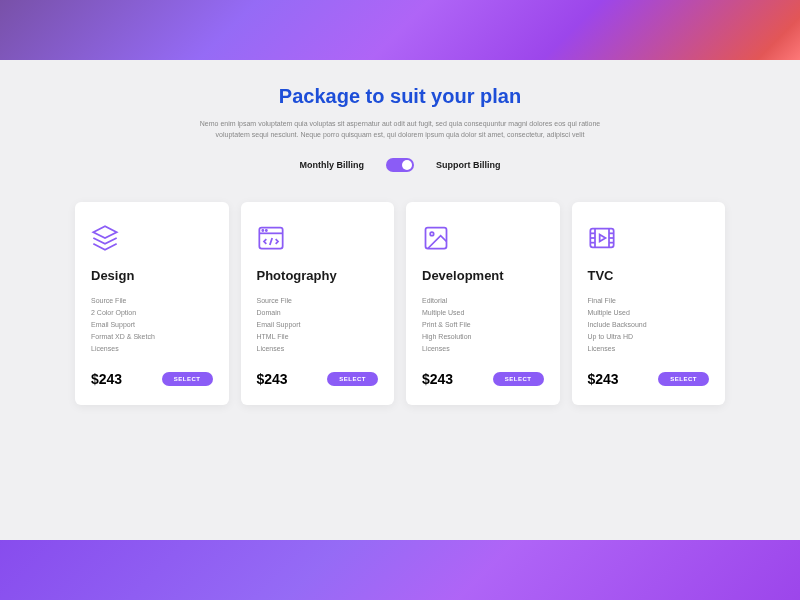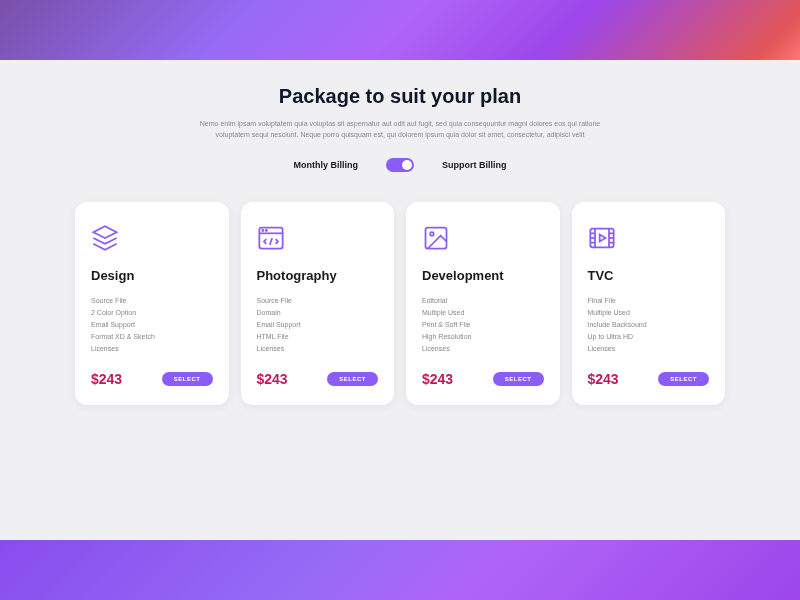--- a/index.html
+++ b/index.html
@@ -1,34 +1,34 @@
 <!DOCTYPE html>
 <html><head>
 <meta charset="utf-8">
 <style>
 *{margin:0;padding:0;box-sizing:border-box;}
 body{font-family:-apple-system,BlinkMacSystemFont,'Segoe UI',Arial,sans-serif;background:#f0f0f2;width:800px;height:600px;overflow:hidden;position:relative;}
 .bg-top{position:absolute;top:0;left:0;right:0;height:60px;background:linear-gradient(135deg,#6b3fa0 0%,#8b5cf6 30%,#a855f7 50%,#9333ea 70%,#e14545 95%,#ff6b6b 100%);opacity:0.9;}
 .bg-bottom{position:absolute;bottom:0;left:0;right:0;height:60px;background:linear-gradient(135deg,#7c3aed 0%,#8b5cf6 40%,#a855f7 60%,#9333ea 100%);opacity:0.9;}
 .container{position:relative;padding:85px 50px 0;text-align:center;}
-.title{font-size:20px;font-weight:700;color:#0f172a;margin-bottom:10px;}
+.title{font-size:20px;font-weight:700;color:#1d4ed8;margin-bottom:10px;}
 .subtitle{font-size:7px;color:#888;line-height:1.6;max-width:420px;margin:0 auto 18px;}
-.toggle-row{display:flex;align-items:center;justify-content:center;gap:28px;margin-bottom:30px;}
+.toggle-row{display:flex;align-items:center;justify-content:center;gap:22px;margin-bottom:30px;}
 .toggle-label{font-size:9px;font-weight:700;color:#1a1a1a;}
 .toggle{width:28px;height:14px;background:#8b5cf6;border-radius:7px;position:relative;cursor:pointer;}
 .toggle-knob{position:absolute;width:10px;height:10px;background:#fff;border-radius:50%;top:2px;right:2px;}
 .cards{display:flex;gap:12px;justify-content:center;padding:0 25px;}
-.card{background:#fff;border-radius:12px;padding:22px 16px 18px;width:155px;text-align:left;box-shadow:0 2px 10px rgba(0,0,0,0.06);}
+.card{background:#fff;border-radius:6px;padding:22px 16px 18px;width:155px;text-align:left;box-shadow:0 2px 10px rgba(0,0,0,0.06);}
 .card-icon{width:28px;height:28px;margin-bottom:16px;}
 .card-icon svg{width:100%;height:100%;stroke:#8b5cf6;fill:none;stroke-width:1.5;}
 .card-title{font-size:13px;font-weight:700;color:#1a1a1a;margin-bottom:12px;}
 .features{list-style:none;margin-bottom:16px;}
 .features li{font-size:7px;color:#888;line-height:1.7;}
 .card-footer{display:flex;align-items:center;justify-content:space-between;}
-.price{font-size:14px;font-weight:700;color:#be185d;}
+.price{font-size:14px;font-weight:700;color:#000000;}
 .select-btn{background:#8b5cf6;color:#fff;border:none;border-radius:10px;padding:4px 12px;font-size:6px;font-weight:700;letter-spacing:0.5px;cursor:pointer;}
 </style>
 </head>
 <body>
 
 <div class="bg-top"></div>
 <div class="bg-bottom"></div>
 
 <div class="container">
   <h1 class="title">Package to suit your plan</h1>

